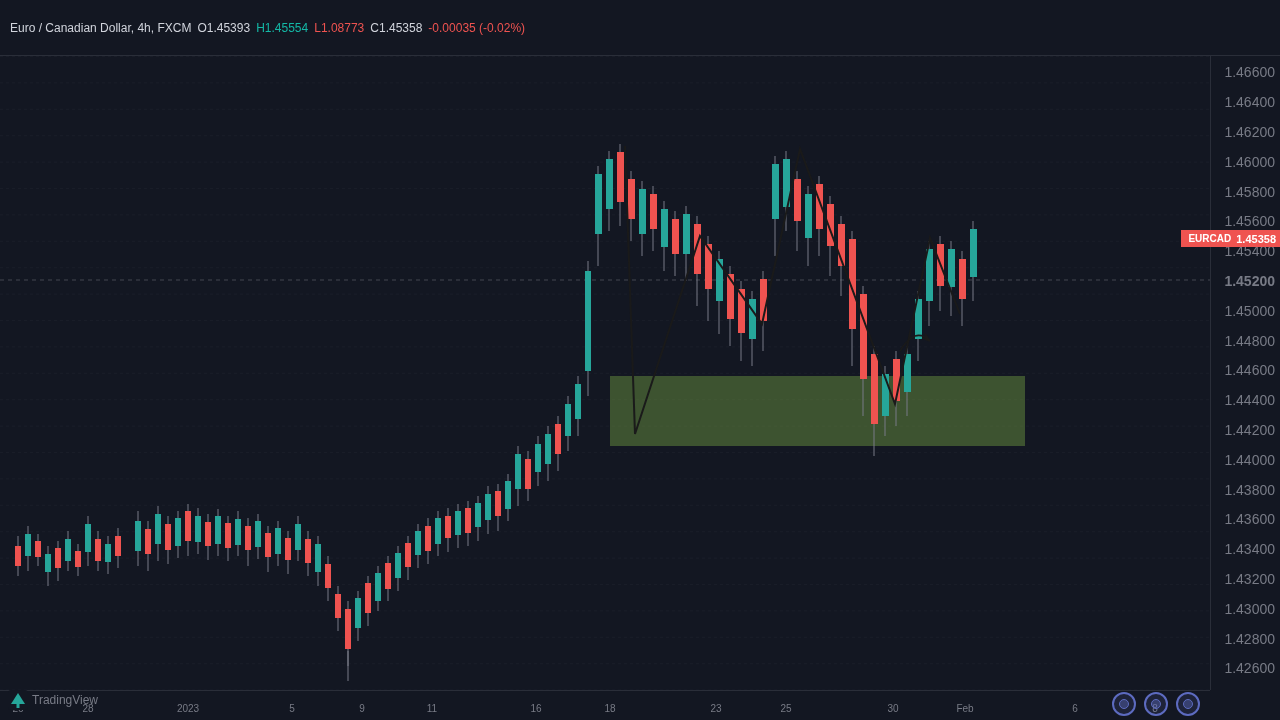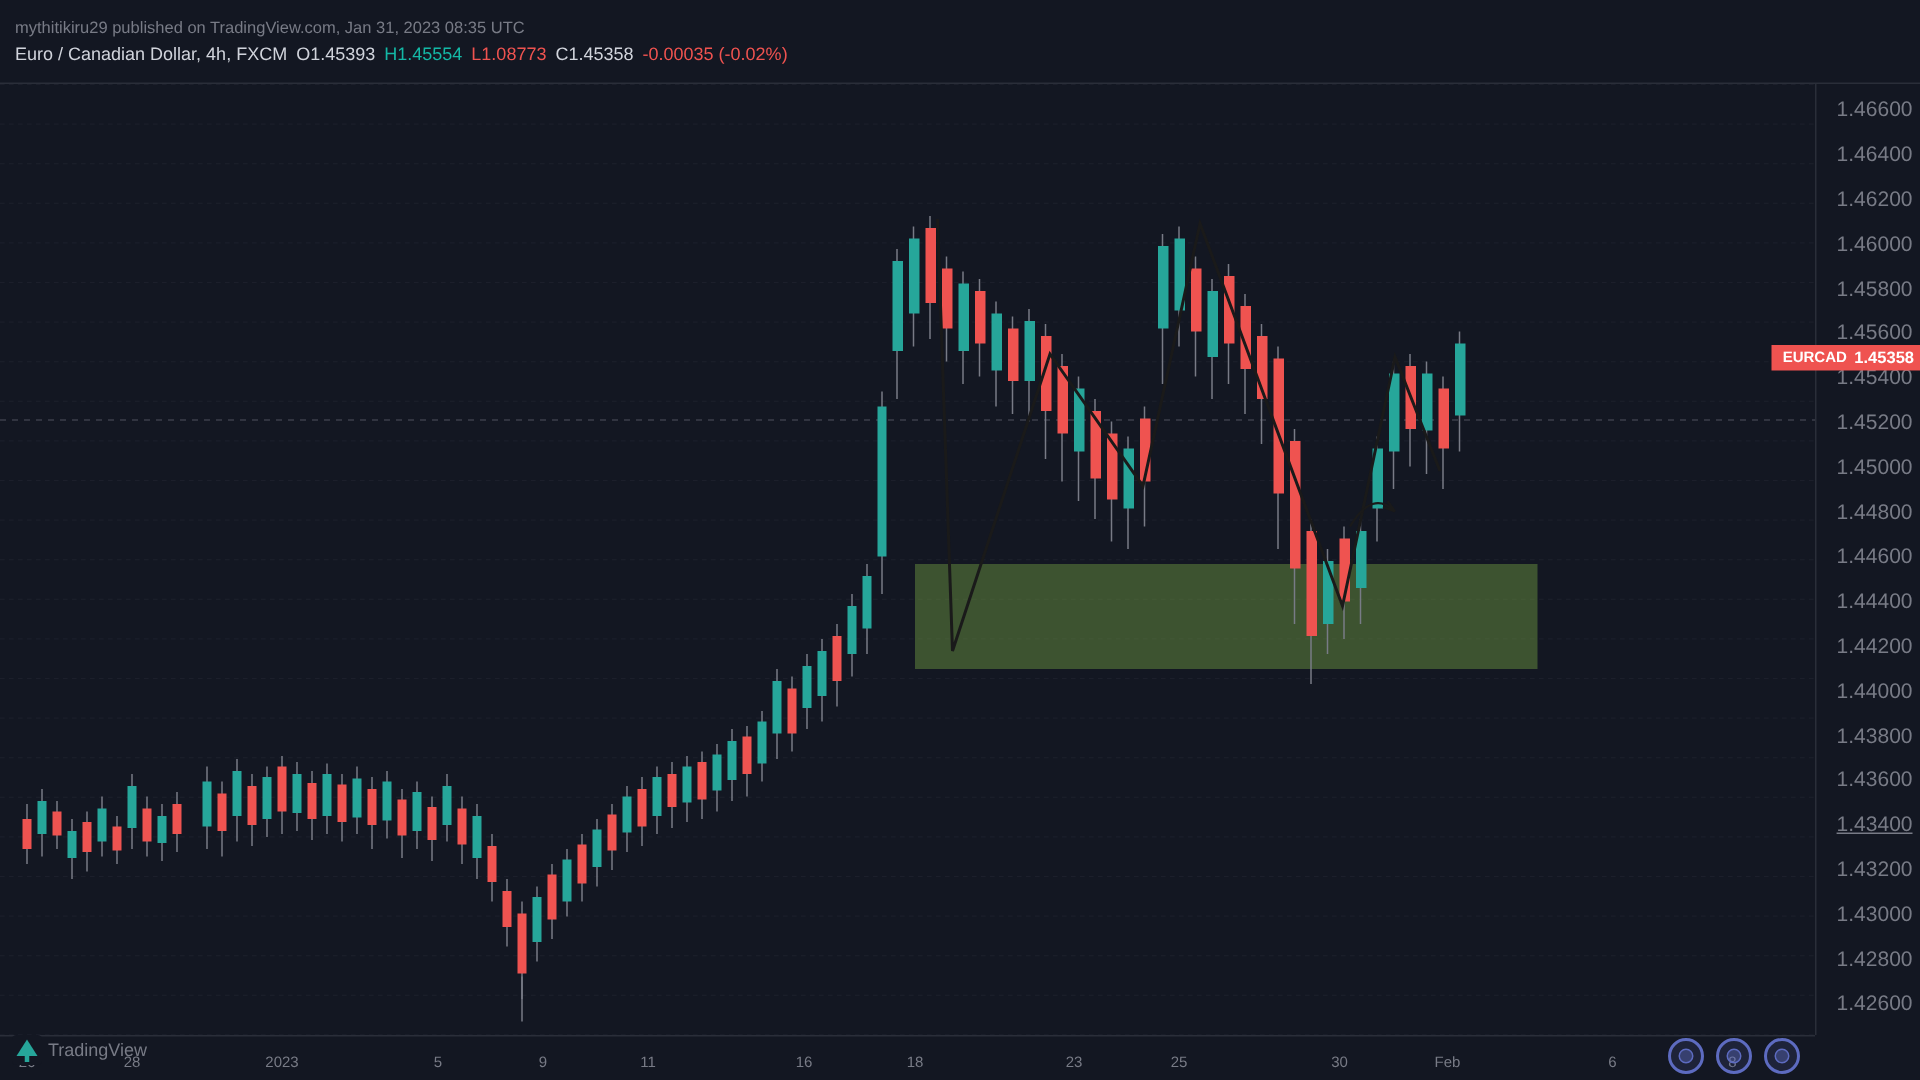--- a/index.html
+++ b/index.html
@@ -198,23 +198,20 @@
       background: transparent;
       border: 1.5px solid #5d6bc0;
     }
   </style>
 </head>
 <body>
 
 <div id="chart-container">
 
   <div id="top-bar">
-    <div id="publisher-line">
-      <span>mythitikiru29 published on TradingView.com, Jan 31, 2023 08:35 UTC</span>
-    </div>
     <div id="symbol-line">
       <span>Euro / Canadian Dollar, 4h, FXCM</span>
       <span class="ohlc-o">
         <span>O</span><span>1.45393</span>
       </span>
       <span class="ohlc-h">
         <span>H</span><span>1.45554</span>
       </span>
       <span class="ohlc-l">
         <span>L</span><span>1.08773</span>
@@ -496,30 +493,30 @@
   </div>
 
   <div style="position:absolute; top:56px; right:0; width:70px; bottom:30px;">
     <span class="price-label" style="top:2.6%;">1.46600</span>
     <span class="price-label" style="top:7.3%;">1.46400</span>
     <span class="price-label" style="top:12%;">1.46200</span>
     <span class="price-label" style="top:16.7%;">1.46000</span>
     <span class="price-label" style="top:21.4%;">1.45800</span>
     <span class="price-label" style="top:26.1%;">1.45600</span>
     <span class="price-label" style="top:30.8%;">1.45400</span>
-    <span class="price-label" style="top:35.5%;">1.45200</span>
+    <span class="price-label" style="top:35.5%;font-weight:bold;">1.45200</span>
     <span class="price-label" style="top:40.2%;">1.45000</span>
     <span class="price-label" style="top:44.9%;">1.44800</span>
     <span class="price-label" style="top:49.6%;">1.44600</span>
     <span class="price-label" style="top:54.3%;">1.44400</span>
     <span class="price-label" style="top:59%;">1.44200</span>
     <span class="price-label" style="top:63.7%;">1.44000</span>
     <span class="price-label" style="top:68.4%;">1.43800</span>
     <span class="price-label" style="top:73.1%;">1.43600</span>
-    <span class="price-label" style="top:77.8%;text-decoration:underline;">1.43400</span>
+    <span class="price-label" style="top:77.8%;">1.43400</span>
     <span class="price-label" style="top:82.5%;">1.43200</span>
     <span class="price-label" style="top:87.2%;">1.43000</span>
     <span class="price-label" style="top:91.9%;">1.42800</span>
     <span class="price-label" style="top:96.6%;">1.42600</span>
   </div>
 
   <div id="bottom-bar">
     <div id="tradingview-logo">
 
       <svg class="tv-icon" viewBox="0 0 20 20">

